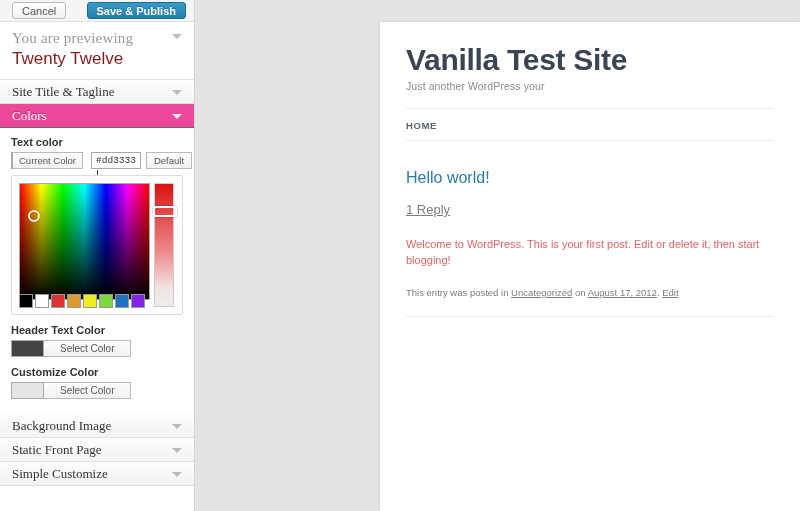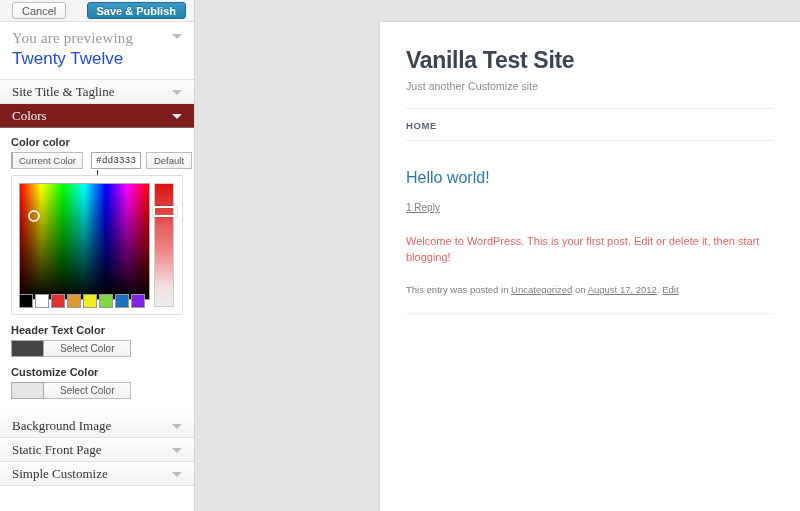--- a/index.html
+++ b/index.html
@@ -83,40 +83,40 @@
     cursor: pointer;
   }
   .theme-previewing {
     font-size: 15px;
     color: #999;
     font-family: "Liberation Serif", serif;
     letter-spacing: .2px;
   }
   .theme-name {
     font-size: 17px;
-    color: #1d4ed8;
+    color: #7f1d1d;
     margin-top: 1px;
     line-height: 21px;
   }
 
   .acc-section {
     position: relative;
     height: 24px;
     line-height: 24px;
     border-bottom: 1px solid #e2e2e2;
     background: linear-gradient(to bottom, #fdfdfd, #f3f3f3);
     padding-left: 12px;
     font-family: "Liberation Serif", serif;
     font-size: 13px;
     color: #333;
     cursor: pointer;
     box-sizing: border-box;
   }
   .acc-section.active {
-    background: #7f1d1d;
+    background: #ec4899;
     color: #fff;
     border-bottom: 1px solid #6a6a6a;
     text-shadow: 0 -1px 0 rgba(0,0,0,.3);
   }
 
   .caret {
     position: absolute;
     right: 12px;
     top: 50%;
     width: 0; height: 0;
@@ -309,21 +309,21 @@
     width: 420px;
     bottom: 0;
     background: #fff;
     box-shadow: 0 0 3px rgba(0,0,0,.12);
     box-sizing: border-box;
     padding: 0 26px;
     overflow: hidden;
   }
   .site-title {
     font-family: "Liberation Sans", sans-serif;
-    font-size: 23px;
+    font-size: 30px;
     font-weight: bold;
     color: #3b4451;
     letter-spacing: -.3px;
     padding-top: 24px;
     line-height: 28px;
   }
   .site-desc {
     font-size: 10.5px;
     color: #8a8a8a;
     margin-top: 6px;
@@ -347,21 +347,21 @@
   .post { padding-top: 27px; }
   .post-title {
     font-size: 16px;
     color: #2a7aa8;
     font-weight: normal;
     line-height: 20px;
     cursor: pointer;
   }
   .post-reply {
     margin-top: 14px;
-    font-size: 10px;
+    font-size: 13px;
     color: #7d7d7d;
     text-decoration: underline;
     cursor: pointer;
     display: inline-block;
   }
   .post-body {
     margin-top: 19px;
     font-size: 11px;
     color: #e36464;
     line-height: 16px;
@@ -406,21 +406,21 @@
     </div>
 
     <div class="acc-section active">
       <span>Colors</span>
       <span class="caret"></span>
     </div>
 
     <div class="panel">
 
       <div class="ctrl">
-        <div class="ctrl-label">Color color</div>
+        <div class="ctrl-label">Text color</div>
         <div class="color-row">
           <div class="color-chip" id="text-color-chip" style="background: rgb(221, 51, 51);"></div>
           <div class="color-btn">Current Color</div>
           <div class="hex-input"><span>#dd3333</span><span class="caret-bar"></span></div>
           <div class="default-btn">Default</div>
         </div>
 
         <div class="iris">
           <div class="iris-square">
             <span class="iris-marker"></span>
@@ -468,21 +468,21 @@
     </div>
     <div class="acc-section">
       <span>Simple Customize</span>
       <span class="caret"></span>
     </div>
   </div>
 
   <div id="preview">
     <div id="site">
       <div class="site-title">Vanilla Test Site</div>
-      <div class="site-desc">Just another Customize site</div>
+      <div class="site-desc">Just another WordPress your</div>
 
       <div class="site-nav">
         <span class="nav-item">HOME</span>
       </div>
 
       <div class="post">
         <div class="post-title">Hello world!</div>
         <span class="post-reply">1 Reply</span>
         <div class="post-body">Welcome to WordPress. This is your first post. Edit or delete it, then start blogging!</div>
         <div class="post-meta"><span>This entry was posted in </span><a>Uncategorized</a><span> on </span><a>August 17, 2012</a><span>. </span><a>Edit</a></div>

